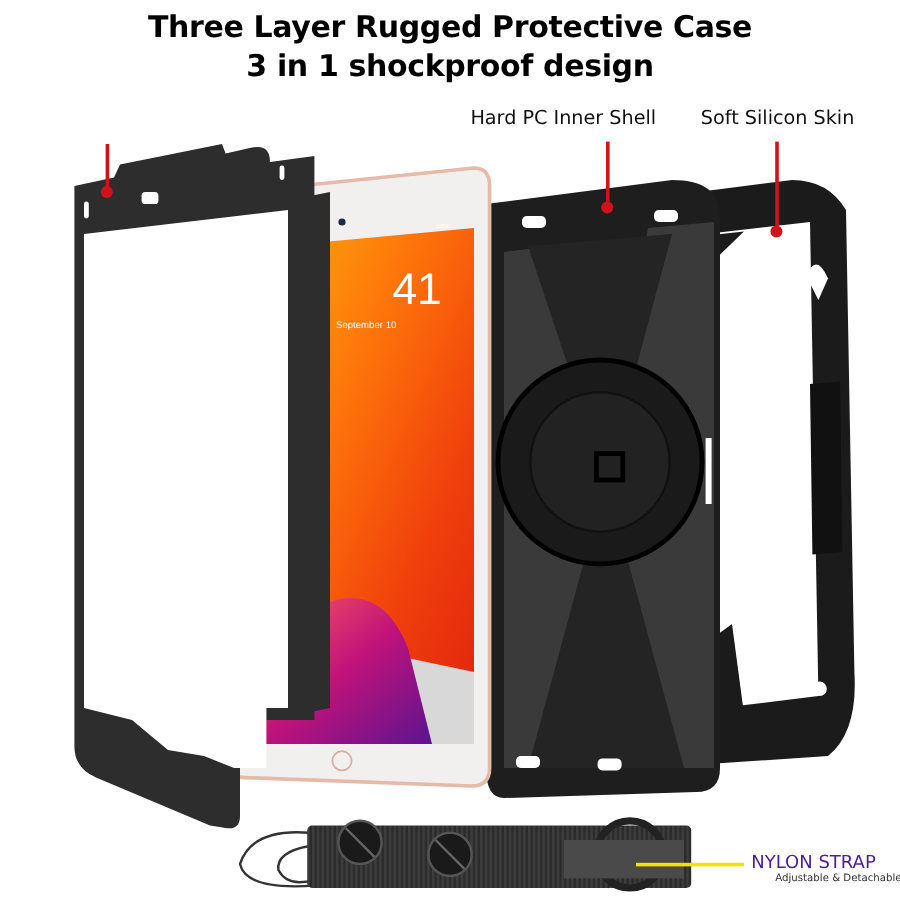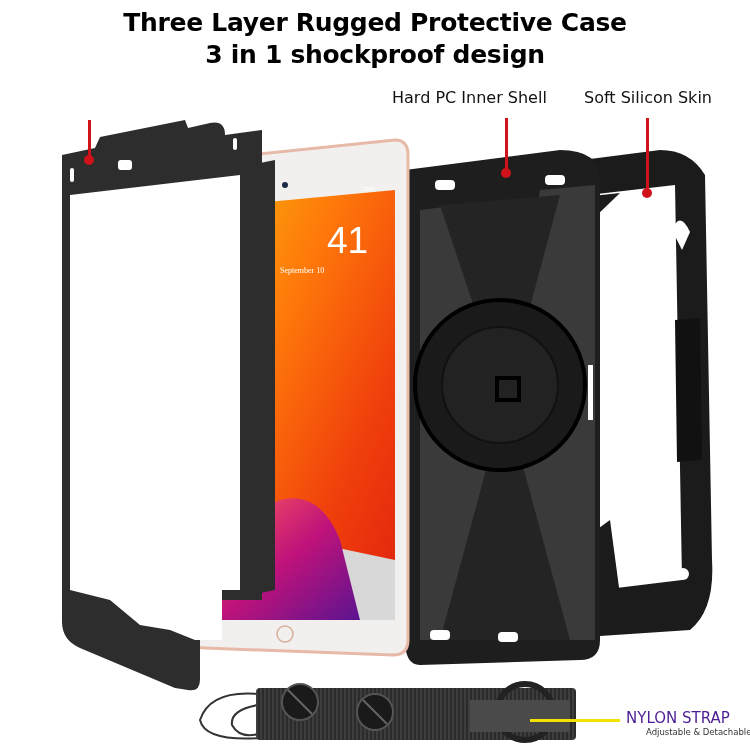--- a/index.html
+++ b/index.html
@@ -5,21 +5,21 @@
   html, body { margin:0; padding:0; background:#ffffff; }
   body { width:750px; height:750px; position:relative; overflow:hidden; font-family:"DejaVu Sans", sans-serif; }
   .title { position:absolute; left:0; width:750px; text-align:center; font-weight:bold; color:#000; }
   .t1 { top:8px; font-size:25px; letter-spacing:-0.3px; }
   .t2 { top:40px; font-size:25px; letter-spacing:-0.3px; }
   .lbl { position:absolute; color:#111; font-size:16px; line-height:18px; white-space:nowrap; }
   svg { position:absolute; left:0; top:0; }
   .strap-label { position:absolute; left:626px; top:711px; font-size:15px; color:#4c1d95; line-height:15px; white-space:nowrap; }
   .strap-sub { position:absolute; left:646px; top:727px; font-size:8.5px; color:#333; white-space:nowrap; }
   .ipad-time { position:absolute; left:283px; top:220px; font-size:37px; color:#fff; font-family:"Liberation Sans", sans-serif; font-weight:300;margin-left:44px; }
-  .ipad-date { position:absolute; left:280px; top:266px; font-size:8px; color:#fff; font-family:Liberation Serif, serif; }
+  .ipad-date { position:absolute; left:280px; top:266px; font-size:8px; color:#fff; font-family:Liberation Sans, sans-serif; }
   .ipad-status { position:absolute; left:363px; top:186px; font-size:5px; color:#fff; font-family:"Liberation Sans", sans-serif; }
 </style>
 </head>
 <body>
 
 <div class="title t1">Three Layer Rugged Protective Case</div>
 <div class="title t2">3 in 1 shockproof design</div>
 
 <div class="lbl" style="left:44px;top:79px;">
 </div>

